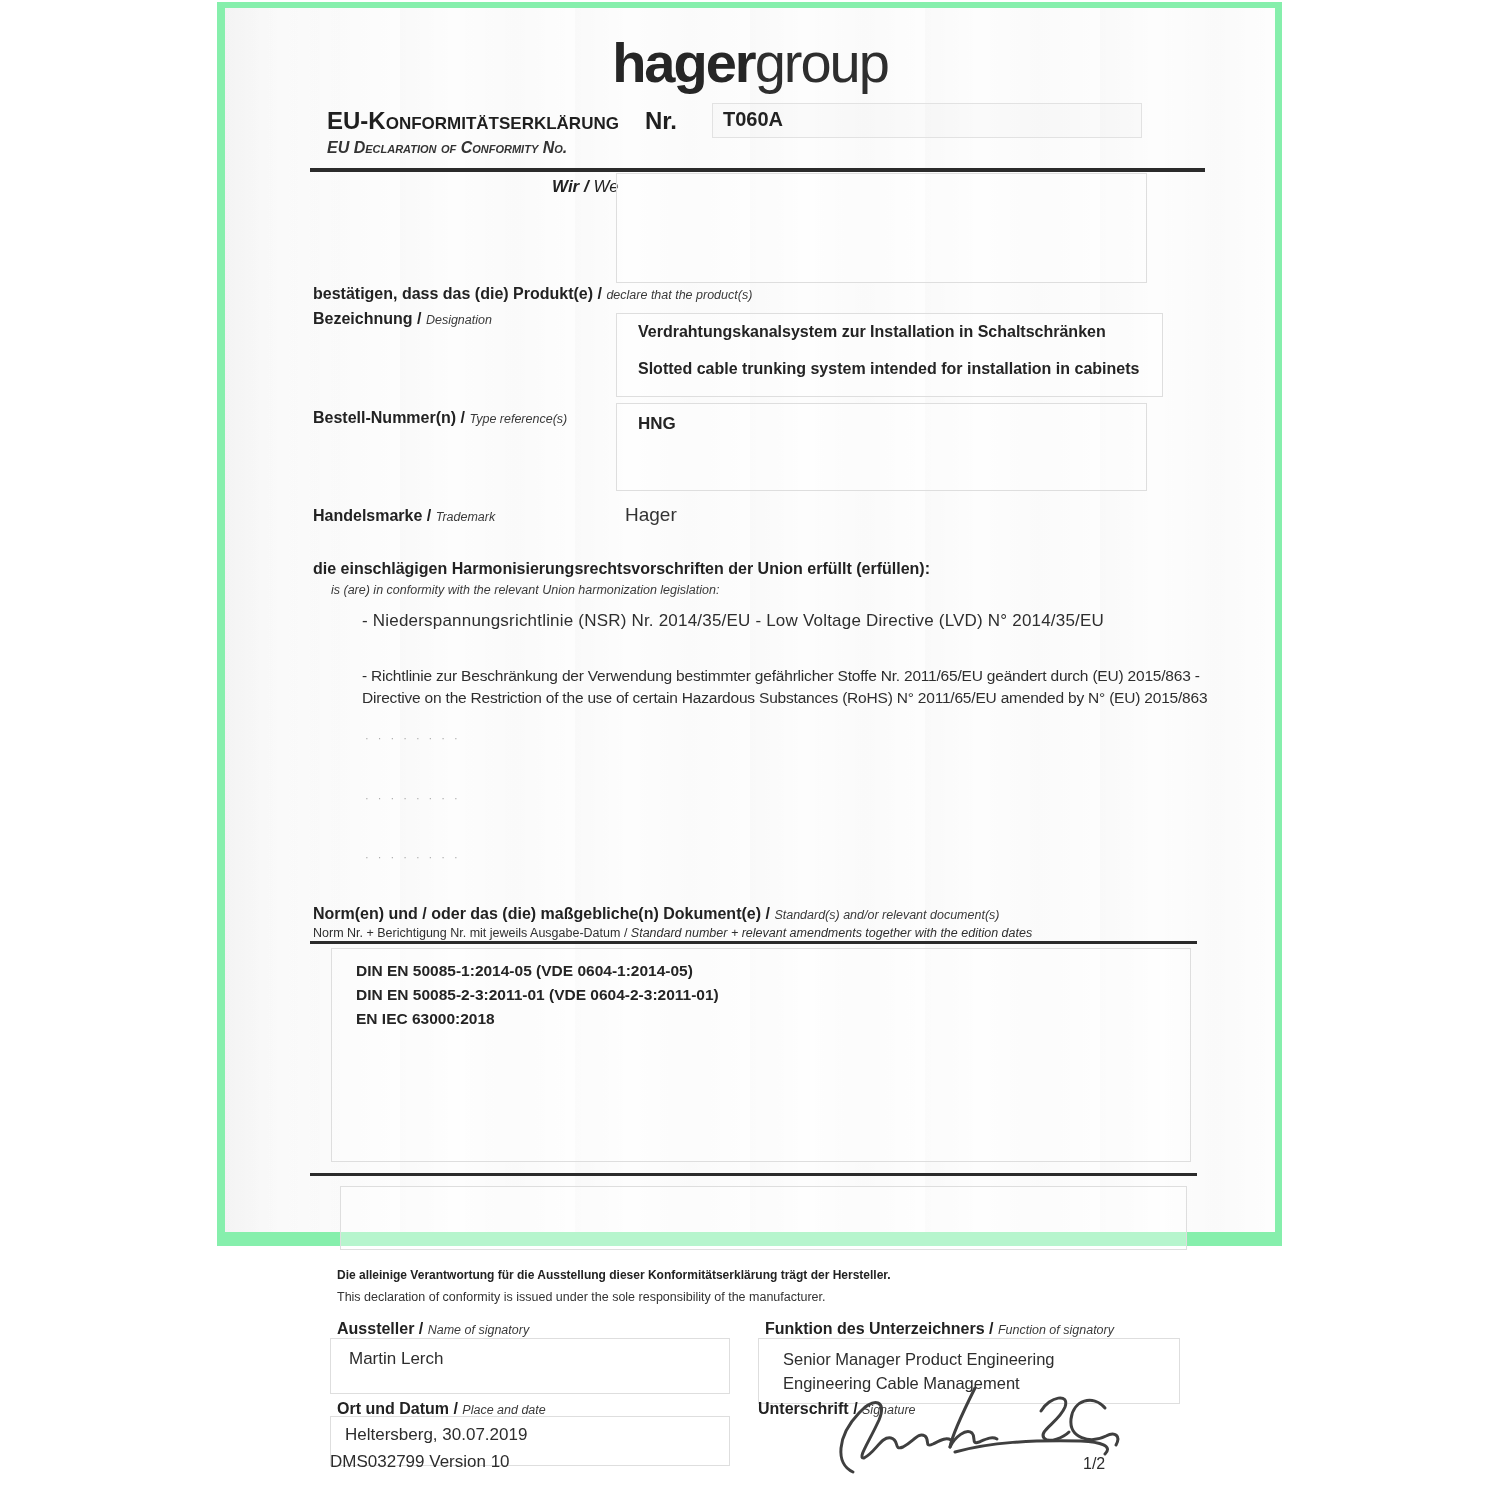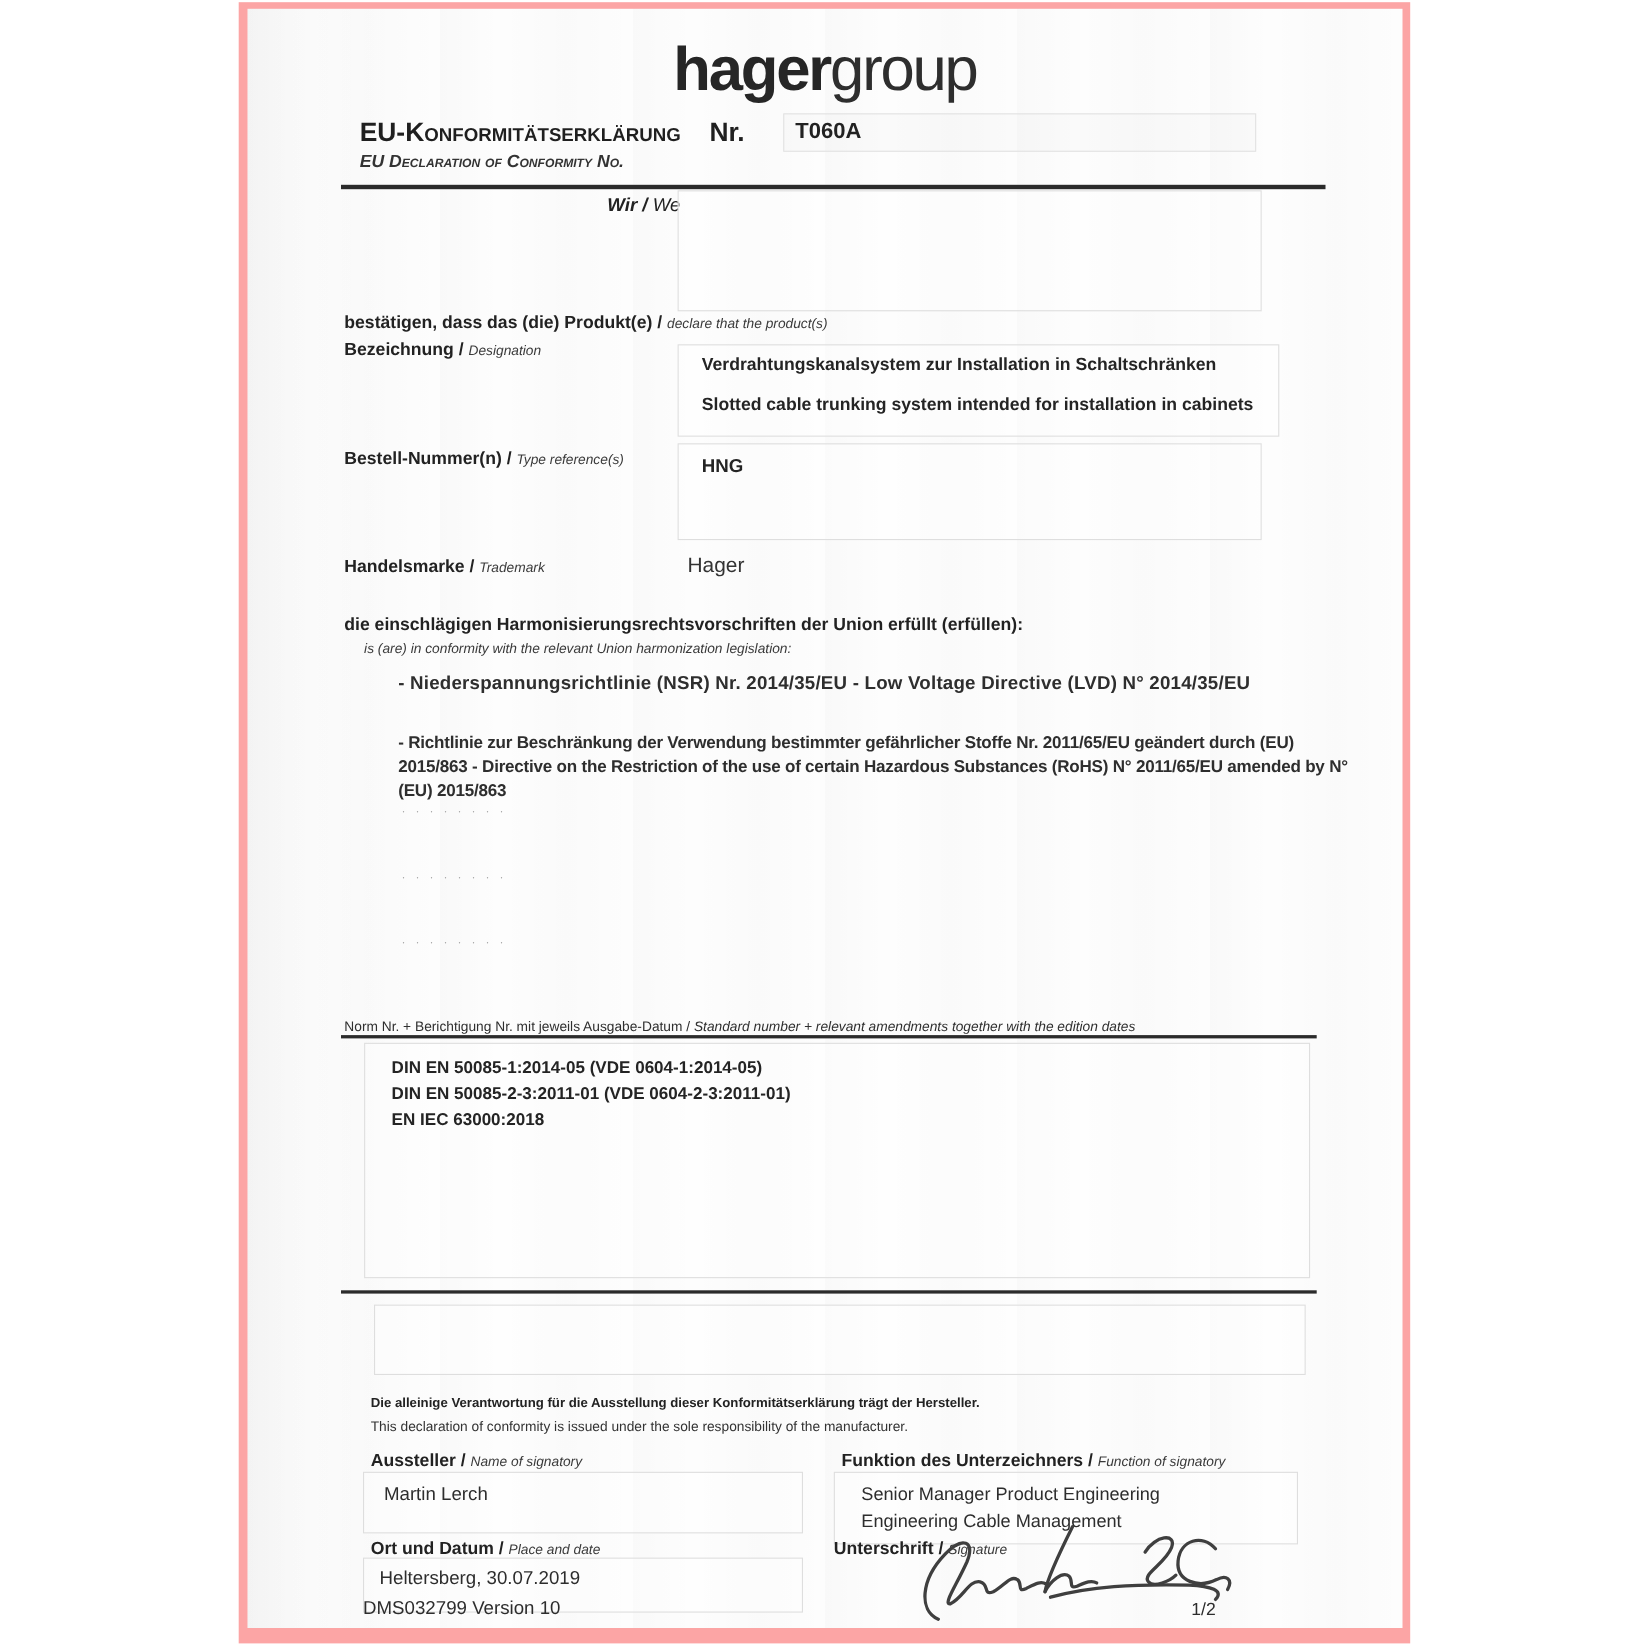--- a/index.html
+++ b/index.html
@@ -2,22 +2,22 @@
 <html><head>
 <meta charset="utf-8">
 <style>
   html,body{margin:0;padding:0;}
   body{
     width:1500px;height:1500px;background:#ffffff;overflow:hidden;position:relative;
     font-family:"Liberation Sans", sans-serif;color:#2a2a2a;
     -webkit-font-smoothing:antialiased;
   }
   .scan-frame{
-    position:absolute;left:217px;top:2px;width:1065px;height:1492px;
-    background:#fca5a5;box-sizing:border-box;
+    position:absolute;left:217px;top:2px;width:1065px;height:1244px;
+    background:#86efac;box-sizing:border-box;
   }
   .paper{
     position:absolute;left:8px;top:6px;right:7px;bottom:14px;
     background-color:#fdfdfd;
     background-image:
       repeating-linear-gradient(90deg, rgba(0,0,0,0.016) 0px, rgba(0,0,0,0) 55px, rgba(0,0,0,0.010) 115px, rgba(0,0,0,0) 175px),
       linear-gradient(90deg, rgba(0,0,0,0.025), rgba(0,0,0,0) 12%);
   }
   .abs{position:absolute;}
   
@@ -45,21 +45,21 @@
   .wir{left:327px;top:169px;font-size:17px;font-weight:bold;font-style:italic;color:#222;}
   .wir .en{font-size:17px;font-weight:normal;}
   .desig-box{left:391px;top:305px;width:547px;height:84px;text-align:right;}
   .desig-line{font-size:16px;font-weight:bold;color:#242424;white-space:nowrap;}
   .bestell-box{left:391px;top:395px;width:531px;height:88px;}
   .hng{position:absolute;left:21px;top:10px;font-size:17px;font-weight:bold;color:#242424;}
   .trademark-val{left:400px;top:496px;font-size:19px;color:#333;}
   
   .leg-head{left:88px;top:552px;}
   .leg-sub{left:106px;top:575px;}
-  .leg-item{color:#2e2e2e;font-weight:bold;}
+  .leg-item{color:#2e2e2e;}
   .leg-item1{left:137px;top:603px;font-size:17px;letter-spacing:0.2px;white-space:nowrap;}
   .leg-item2{left:137px;top:657px;width:880px;font-size:15.5px;letter-spacing:-0.2px;line-height:22px;}
   .dots{color:#a8a8a8;font-size:11px;letter-spacing:3px;}
   
   .norm-head{left:88px;top:897px;}
   .norm-sub{left:88px;top:918px;font-size:12.5px;color:#2f2f2f;white-space:nowrap;}
   .norm-sub .en{font-style:italic;}
   .std-box{left:106px;top:940px;width:860px;height:214px;}
   .std-lines{position:absolute;left:24px;top:10px;font-size:15.5px;font-weight:bold;line-height:24px;color:#242424;}
   .empty-box{left:115px;top:1178px;width:847px;height:64px;}
@@ -132,20 +132,23 @@
     <div class="abs trademark-val">Hager</div>
 
     <div class="abs lbl leg-head">die einschlägigen Harmonisierungsrechtsvorschriften der Union erfüllt (erfüllen):</div>
     <div class="abs sub-en leg-sub">is (are) in conformity with the relevant Union harmonization legislation:</div>
     <div class="abs leg-item leg-item1">- Niederspannungsrichtlinie (NSR) Nr. 2014/35/EU - Low Voltage Directive (LVD) N° 2014/35/EU</div>
     <div class="abs leg-item leg-item2">- Richtlinie zur Beschränkung der Verwendung bestimmter gefährlicher Stoffe Nr. 2011/65/EU geändert durch (EU) 2015/863 - Directive on the Restriction of the use of certain Hazardous Substances (RoHS) N° 2011/65/EU amended by N° (EU) 2015/863</div>
     <div class="abs dots" style="left:140px;top:724px;">· · · · · · · ·</div>
     <div class="abs dots" style="left:140px;top:784px;">· · · · · · · ·</div>
     <div class="abs dots" style="left:140px;top:843px;">· · · · · · · ·</div>
 
+    <div class="abs lbl norm-head">
+      <span>Norm(en) und / oder das (die) maßgebliche(n) Dokument(e) /</span> <span class="en">Standard(s) and/or relevant document(s)</span>
+    </div>
     <div class="abs norm-sub">
       <span>Norm Nr. + Berichtigung Nr. mit jeweils Ausgabe-Datum /</span> <span class="en">Standard number + relevant amendments together with the edition dates</span>
     </div>
     <div class="abs rule rule2"></div>
     <div class="abs fbox std-box">
       <div class="std-lines">
         <div>DIN EN 50085-1:2014-05 (VDE 0604-1:2014-05)</div>
         <div>DIN EN 50085-2-3:2011-01 (VDE 0604-2-3:2011-01)</div>
         <div>EN IEC 63000:2018</div>
       </div>

